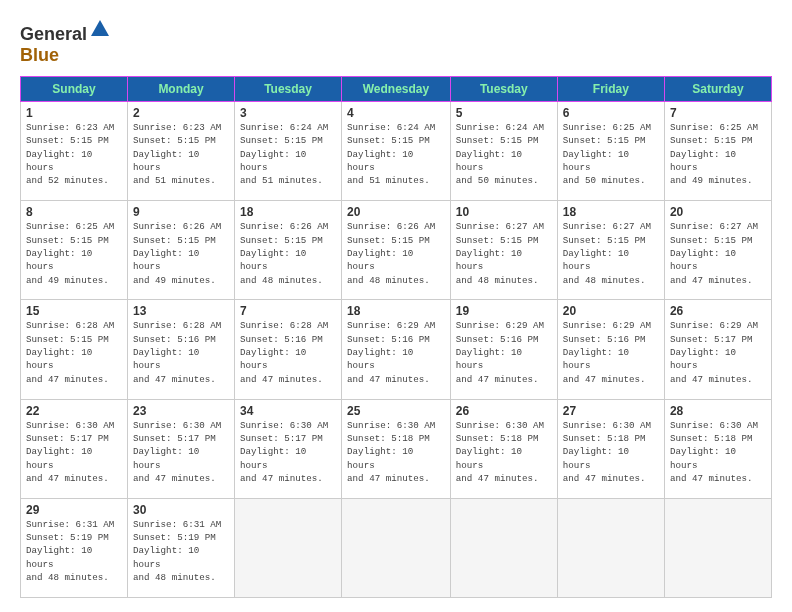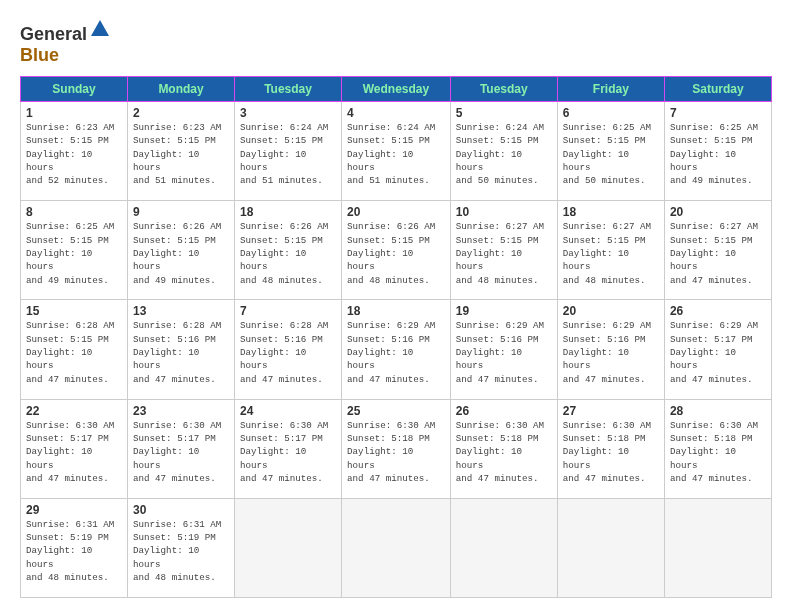--- a/index.html
+++ b/index.html
@@ -219,21 +219,21 @@
         <tr>
           <td>
             <span class="day-number">22</span>
             <div class="day-info">Sunrise: 6:30 AM<br>Sunset: 5:17 PM<br>Daylight: 10 hours<br>and 47 minutes.</div>
           </td>
           <td>
             <span class="day-number">23</span>
             <div class="day-info">Sunrise: 6:30 AM<br>Sunset: 5:17 PM<br>Daylight: 10 hours<br>and 47 minutes.</div>
           </td>
           <td>
-            <span class="day-number">24</span>
+            <span class="day-number">34</span>
             <div class="day-info">Sunrise: 6:30 AM<br>Sunset: 5:17 PM<br>Daylight: 10 hours<br>and 47 minutes.</div>
           </td>
           <td>
             <span class="day-number">25</span>
             <div class="day-info">Sunrise: 6:30 AM<br>Sunset: 5:18 PM<br>Daylight: 10 hours<br>and 47 minutes.</div>
           </td>
           <td>
             <span class="day-number">26</span>
             <div class="day-info">Sunrise: 6:30 AM<br>Sunset: 5:18 PM<br>Daylight: 10 hours<br>and 47 minutes.</div>
           </td>

